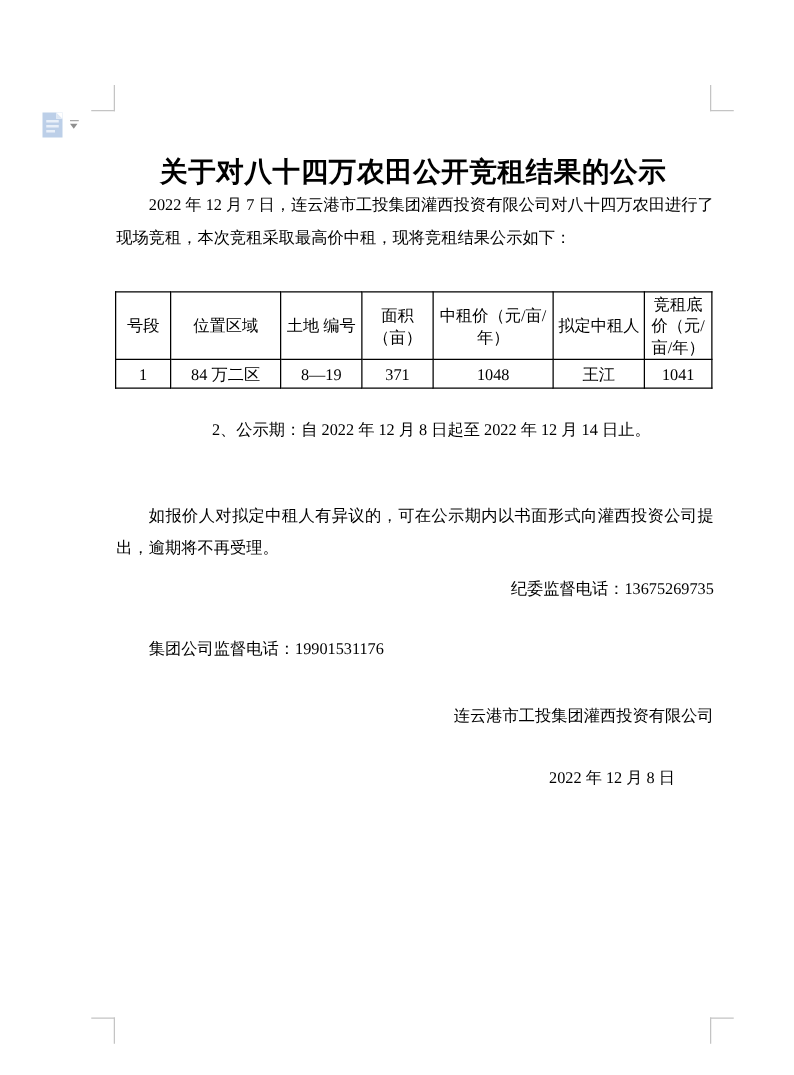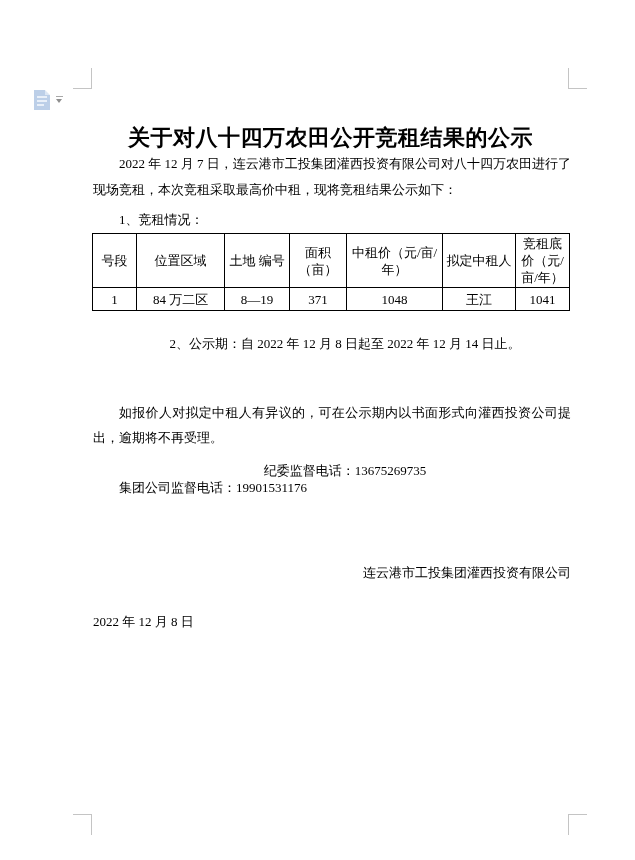--- a/index.html
+++ b/index.html
@@ -64,24 +64,24 @@
     font-size: 13px; line-height: 26px;
     text-align: justify; text-justify: inter-ideograph;
     word-break: break-all;
     font-family: Liberation Serif, serif;
   }
   .indent { text-indent: 2em; }
   .p-intro    { top: 151px; }
   .p-sec1     { top: 207px; text-align: left; }
   .p-sec2     { top: 331px; text-align: center; line-height: 25px; }
   .p-object   { top: 400px; line-height: 25px; }
-  .p-phone1   { top: 458px; text-align: center; line-height: 25px; }
-  .p-phone2   { top: 475px; text-align: left; line-height: 25px; }
+  .p-phone1   { top: 458px; text-align: right; line-height: 25px; }
+  .p-phone2   { top: 506px; text-align: left; line-height: 25px; }
   .p-company  { top: 560px; text-align: right; line-height: 25px; }
-  .p-date     { top: 609px; width: 447px; text-align: left; line-height: 25px; }
+  .p-date     { top: 609px; width: 447px; text-align: right; line-height: 25px; }
 
   
   .bid-table {
     position: absolute; left: 92px; top: 233px;
     border-collapse: collapse; table-layout: fixed;
     width: 477px;
     font-size: 13px;
   }
   .bid-table td {
     border: 1px solid #000;
@@ -113,21 +113,20 @@
     <div class="drop-arrow">
       <div class="bar"></div>
       <div class="tri"></div>
     </div>
   </div>
 
   <div class="doc-title">关于对八十四万农田公开竞租结果的公示</div>
 
   <div class="para indent p-intro">2022 年 12 月 7 日，连云港市工投集团灌西投资有限公司对八十四万农田进行了现场竞租，本次竞租采取最高价中租，现将竞租结果公示如下：</div>
 
-  <div class="para indent p-sec1">1、竞租情况：</div>
 
   <table class="bid-table">
     <colgroup>
       <col style="width:44px">
         <col style="width:88px">
         <col style="width:65px">
         <col style="width:57px">
       <col style="width:96px">
         <col style="width:73px">
         <col style="width:54px">

